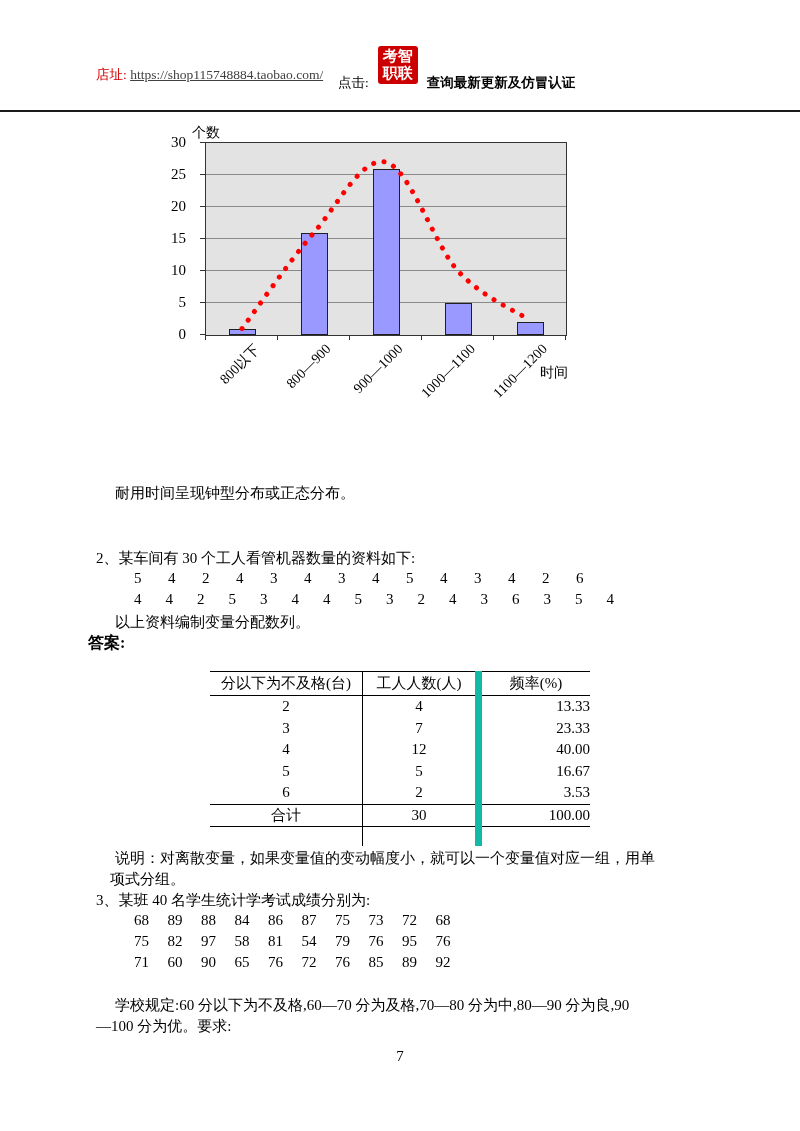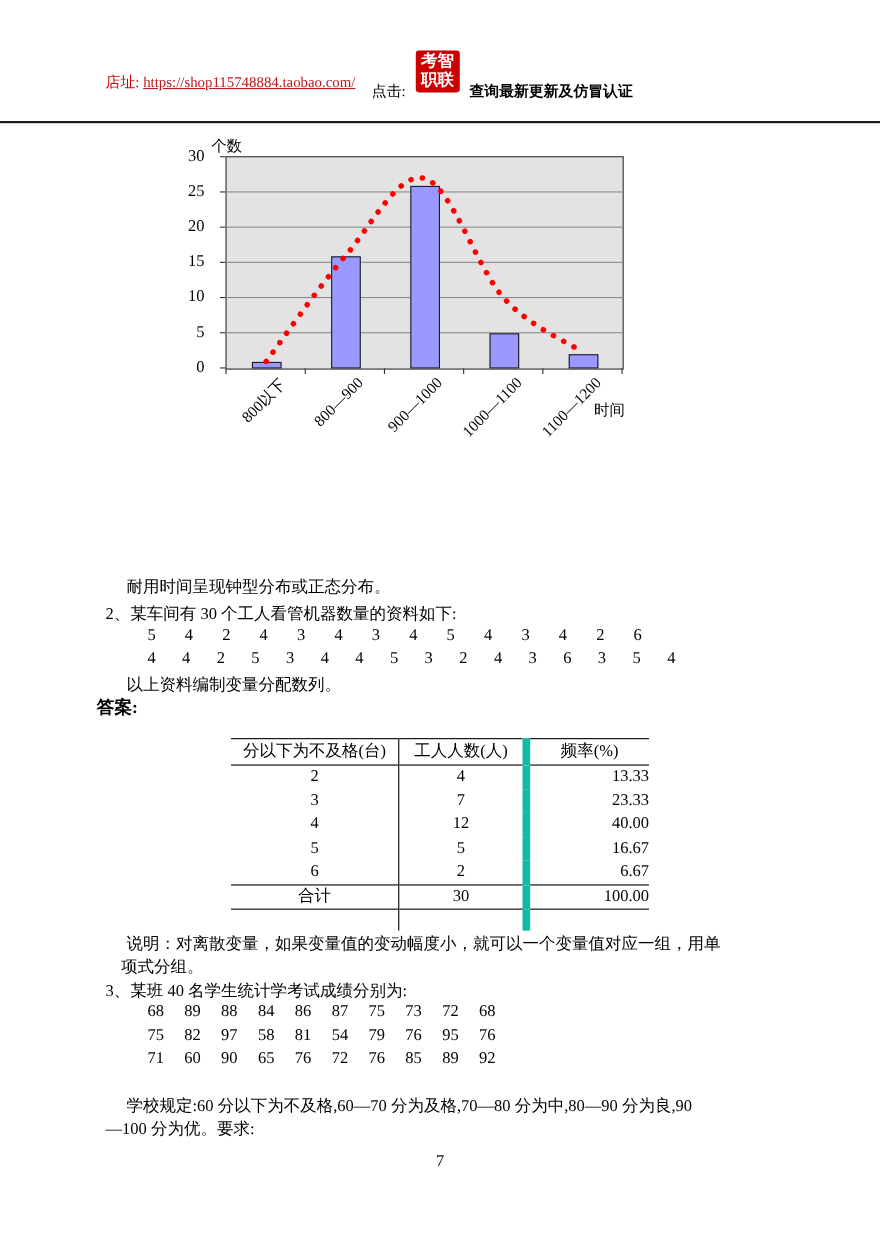--- a/index.html
+++ b/index.html
@@ -5,21 +5,21 @@
   html,body{margin:0;padding:0;background:#9a9a9a;}
   .page{
     position:relative;width:800px;height:1131px;margin:0 auto;background:#ffffff;
     font-family:"Liberation Serif","DejaVu Serif",serif;color:#000;font-size:15px;
     overflow:hidden;
   }
   .abs{position:absolute;}
 
   
   .hdr-left{left:96px;top:64px;color:#d40000;font-size:13.5px;line-height:21.5px;white-space:nowrap;}
-  .shop-url{color:#b91c1c;text-decoration:underline;cursor:pointer;}
+  .shop-url{color:#404040;text-decoration:underline;cursor:pointer;}
   .hdr-center{left:338px;top:46px;height:38px;display:flex;align-items:flex-end;gap:9px;font-size:13.5px;white-space:nowrap;}
   .hdr-center .txt{position:relative;top:7px;line-height:16px;}
   .click-text{font-weight:bold;}
   .logo{width:40px;height:38px;background:#cc0000;color:#fff;font-weight:bold;font-size:15px;
         line-height:17px;text-align:center;border-radius:3px;padding-top:2px;box-sizing:border-box;cursor:pointer;}
   .header-rule{left:0;top:110px;width:800px;height:2px;background:#1a1a1a;}
 
   
   .chart{left:140px;top:124px;width:440px;height:300px;}
   .plot{position:absolute;left:65px;top:18px;width:360px;height:192px;border:1px solid #333;}
@@ -27,21 +27,21 @@
   .bar{position:absolute;bottom:0;width:27px;border:1px solid #1f1f1f;box-sizing:border-box;}
   .curve{position:absolute;left:0;top:0;overflow:visible;}
   .ytick{position:absolute;left:0;width:46px;text-align:right;font-size:15px;line-height:16px;}
   .ytickmark{position:absolute;left:60px;width:5px;height:1px;background:#333;}
   .xtickmark{position:absolute;top:211px;width:1px;height:5px;background:#333;}
   .xlabel{position:absolute;white-space:nowrap;font-size:14px;transform-origin:100% 0;transform:rotate(-45deg);}
   .ylabel{position:absolute;left:52px;top:0;font-size:14px;white-space:nowrap;}
   .xlabel-axis{position:absolute;left:400px;top:240px;font-size:14px;white-space:nowrap;}
 
   
-  #conclusion{left:115px;top:484px;margin-top:40px;}
+  #conclusion{left:115px;top:484px;}
   #q2-intro{left:96px;top:549px;}
   #q2-row1{left:134px;top:570px;}
   #q2-row2{left:134px;top:591px;}
   #q2-task{left:115px;top:613px;}
   #answer-label{left:88px;top:633px;font-weight:bold;font-size:16px;}
   #note1{left:115px;top:849px;}
   #note2{left:110px;top:870px;}
   #q3-intro{left:96px;top:891px;}
   #q3-row1{left:134px;top:912px;}
   #q3-row2{left:134px;top:933px;}
@@ -170,21 +170,21 @@
             <td class="c2">40.00</td>
           </tr>
           <tr>
             <td class="c0">5</td>
             <td class="c1">5</td>
             <td class="c2">16.67</td>
           </tr>
           <tr>
             <td class="c0">6</td>
             <td class="c1">2</td>
-            <td class="c2">6.67</td>
+            <td class="c2">3.53</td>
           </tr>
         </tbody>
       <tfoot>
         <tr class="total-row">
           <td class="c0">合计</td>
           <td class="c1">30</td>
           <td class="c2">100.00</td>
         </tr>
         <tr class="empty-row">
           <td class="c0"></td>

